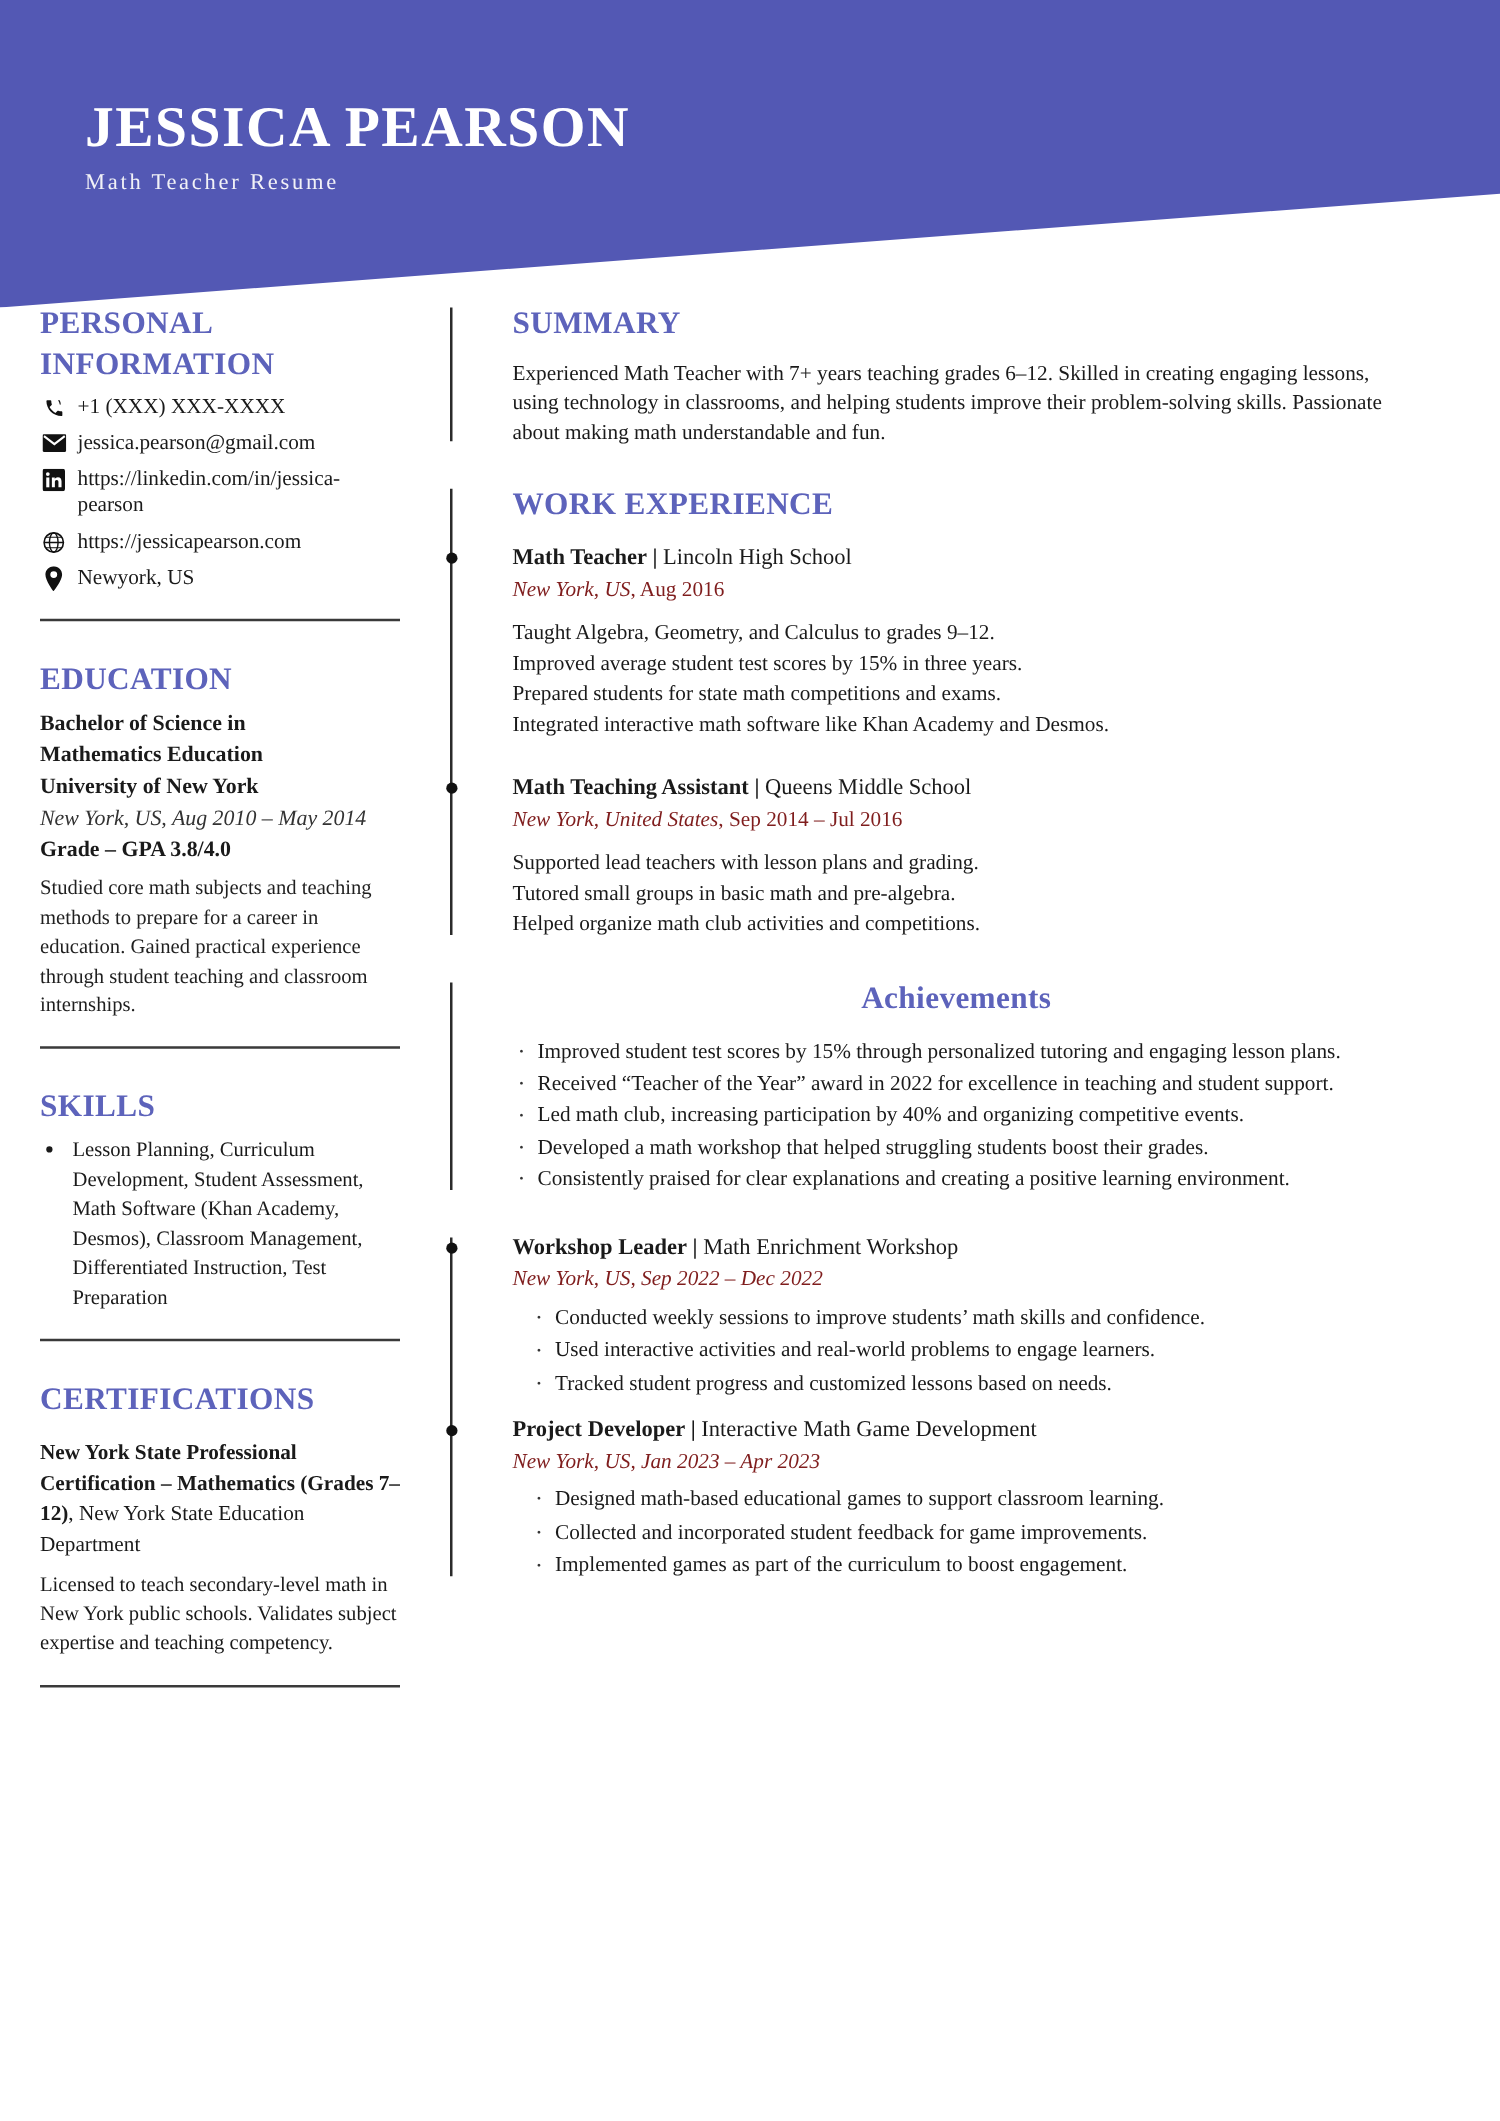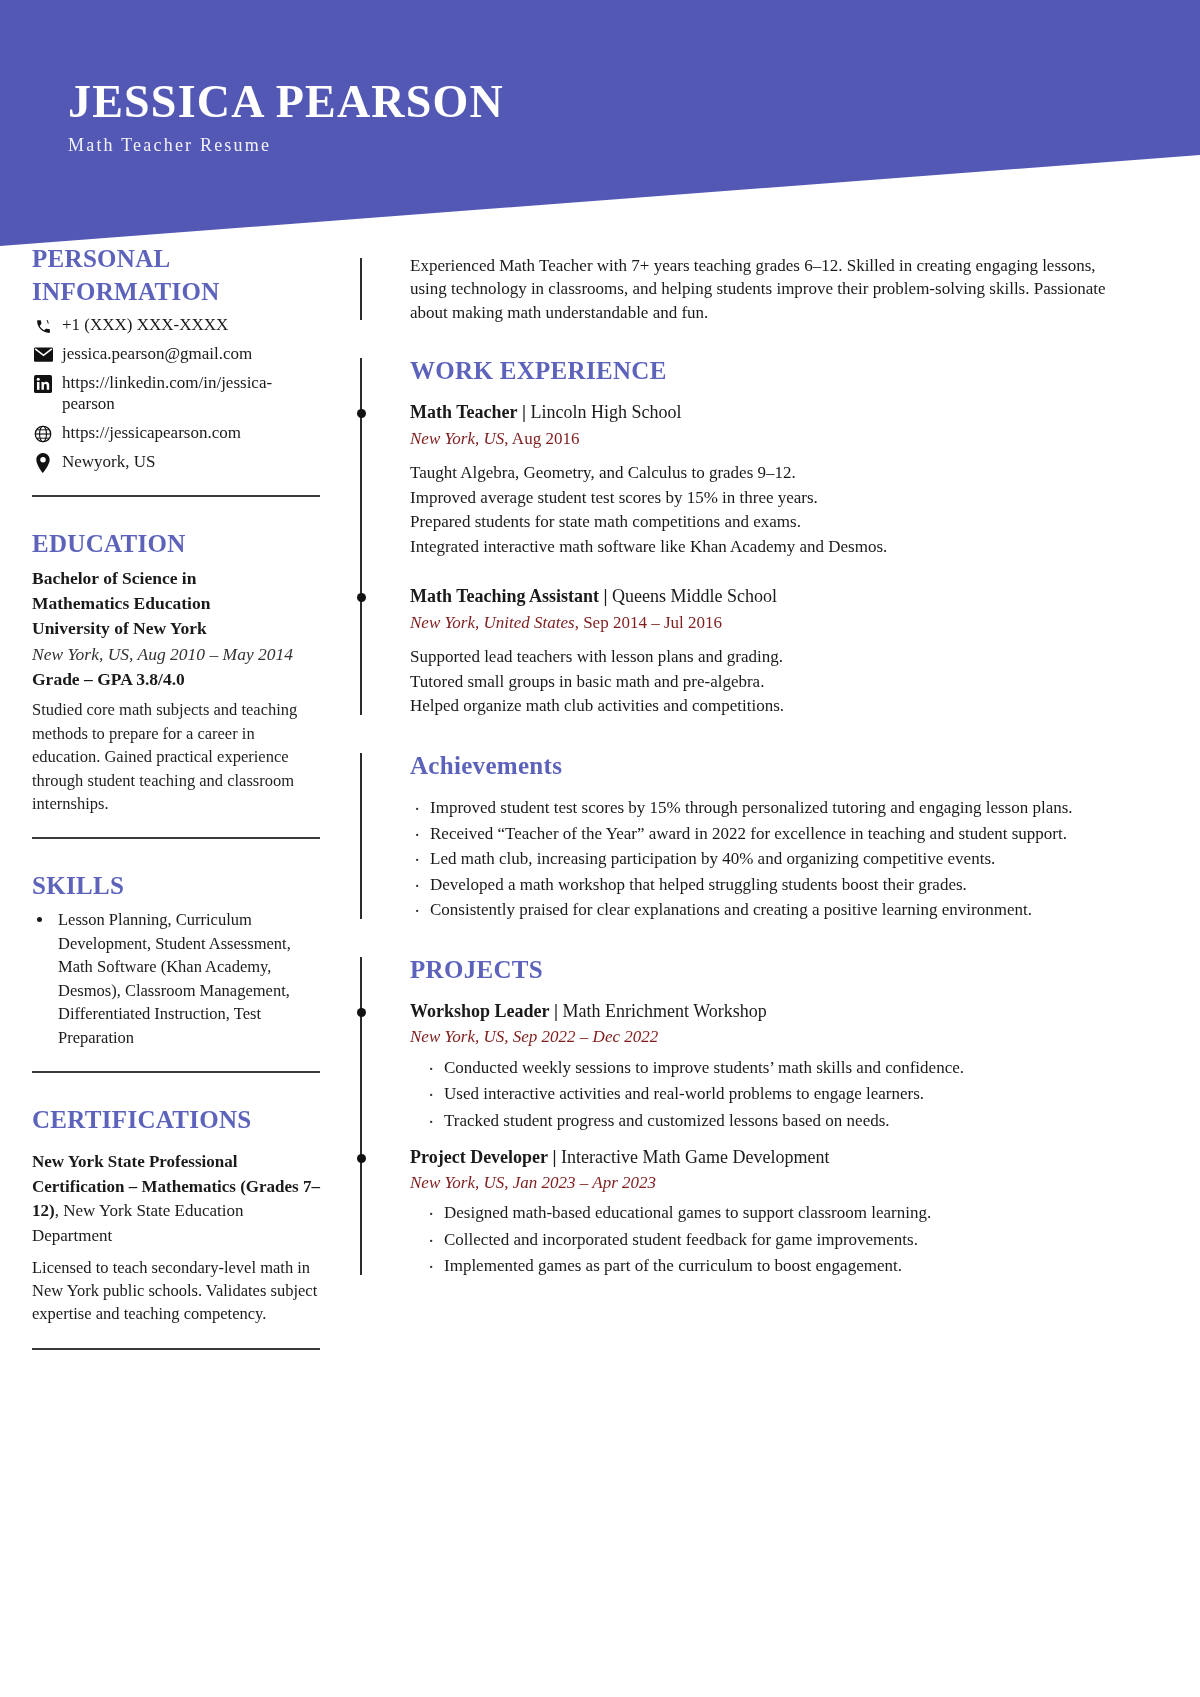--- a/index.html
+++ b/index.html
@@ -75,21 +75,21 @@
   
   .sec-head {
     font-family: "Liberation Serif", "DejaVu Serif", serif;
     font-weight: bold;
     font-size: 25px;
     color: #5d63bb;
     letter-spacing: 0.3px;
     line-height: 1.32;
     margin: 0 0 6px 0;
   }
-  .sec-head.titlecase { font-size: 25px; }
+  .sec-head.titlecase { font-size: 25px; text-align: center; }
 
   
   .left-sec { margin-bottom: 4px; }
   .divider {
     border: none;
     border-top: 2px solid #3a3a3a;
     margin: 22px 0 30px 0;
     width: 288px;
   }
   .contact-row {
@@ -320,20 +320,21 @@
         </div>
         <hr class="divider">
       </div>
 
     </div>
 
     <div id="right-col">
 
       <div class="r-sec">
         <span class="r-rule"></span>
+        <div class="sec-head">SUMMARY</div>
         <div class="r-body" style="margin-top:12px">Experienced Math Teacher with 7+ years teaching grades 6–12. Skilled in creating engaging lessons, using technology in classrooms, and helping students improve their problem-solving skills. Passionate about making math understandable and fun.</div>
       </div>
 
       <div class="r-sec">
         <span class="r-rule"></span>
         <div class="sec-head">WORK EXPERIENCE</div>
 
         <div class="entry">
           <span class="entry-dot"></span>
           <div class="entry-title"><b>Math Teacher</b> <b>|</b> <span>Lincoln High School</span></div>
@@ -365,21 +366,20 @@
           <li>Improved student test scores by 15% through personalized tutoring and engaging lesson plans.</li>
           <li>Received “Teacher of the Year” award in 2022 for excellence in teaching and student support.</li>
           <li>Led math club, increasing participation by 40% and organizing competitive events.</li>
           <li>Developed a math workshop that helped struggling students boost their grades.</li>
           <li>Consistently praised for clear explanations and creating a positive learning environment.</li>
         </ul>
       </div>
 
       <div class="r-sec">
         <span class="r-rule"></span>
-        <div class="sec-head">PROJECTS</div>
 
         <div class="entry proj-entry">
           <span class="entry-dot"></span>
           <div class="entry-title"><b>Workshop Leader</b> <b>|</b> <span>Math Enrichment Workshop</span></div>
           <div class="entry-sub"><i>New York, US, Sep 2022 – Dec 2022</i></div>
           <ul class="dash-list">
             <li>Conducted weekly sessions to improve students’ math skills and confidence.</li>
             <li>Used interactive activities and real-world problems to engage learners.</li>
             <li>Tracked student progress and customized lessons based on needs.</li>
           </ul>

